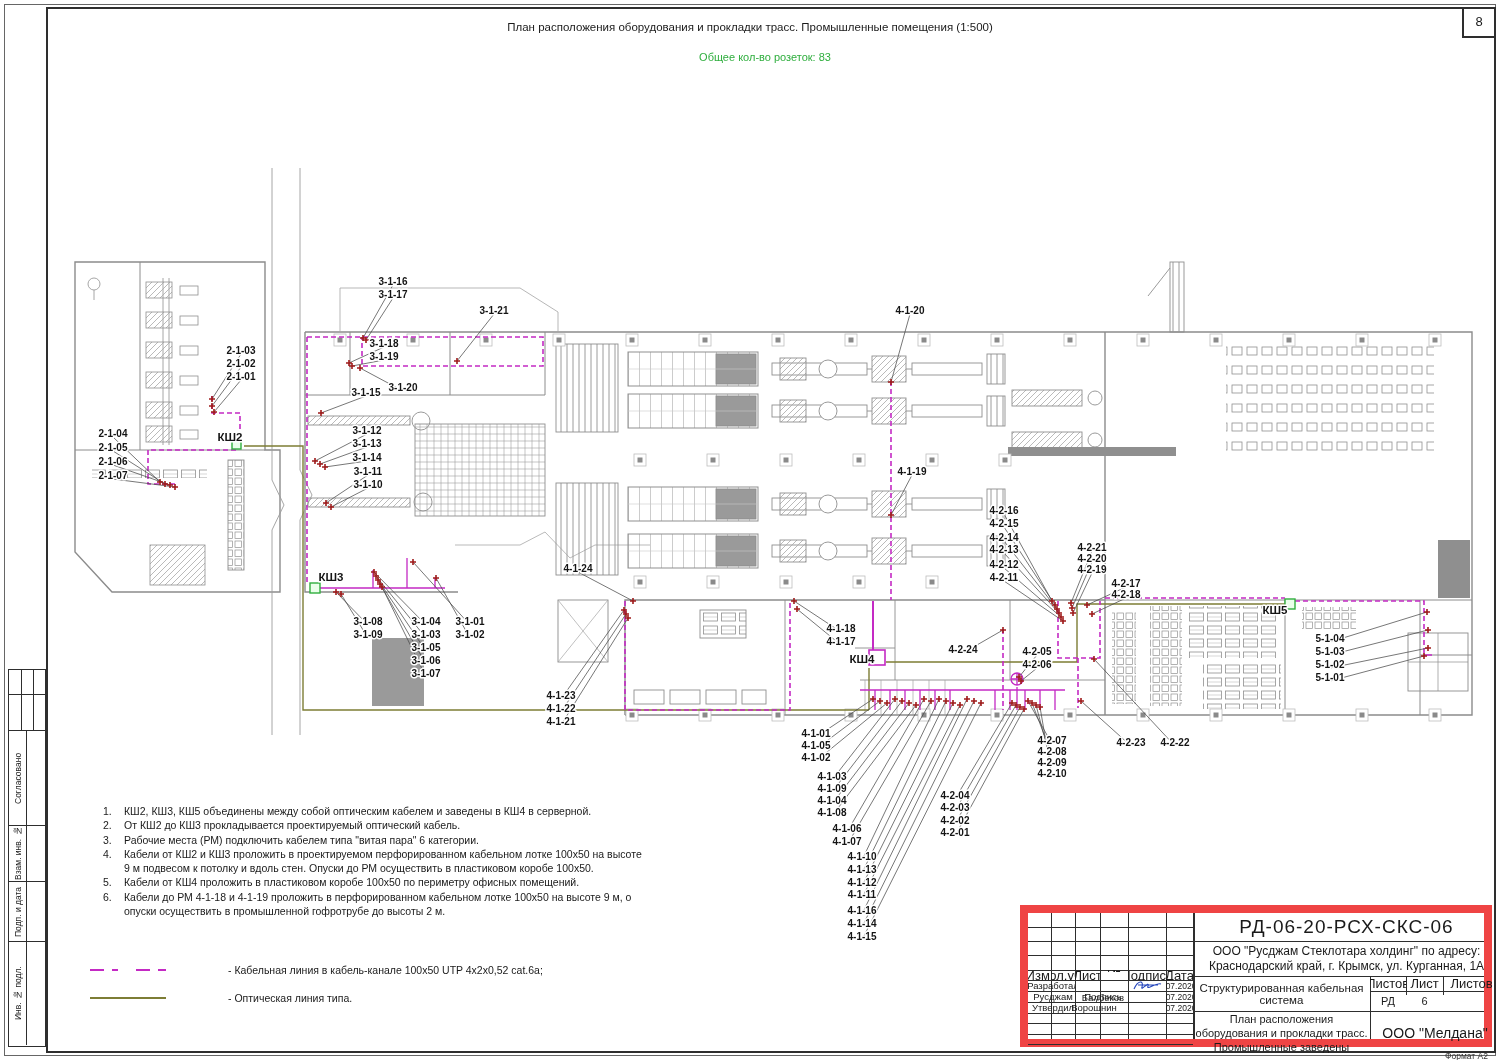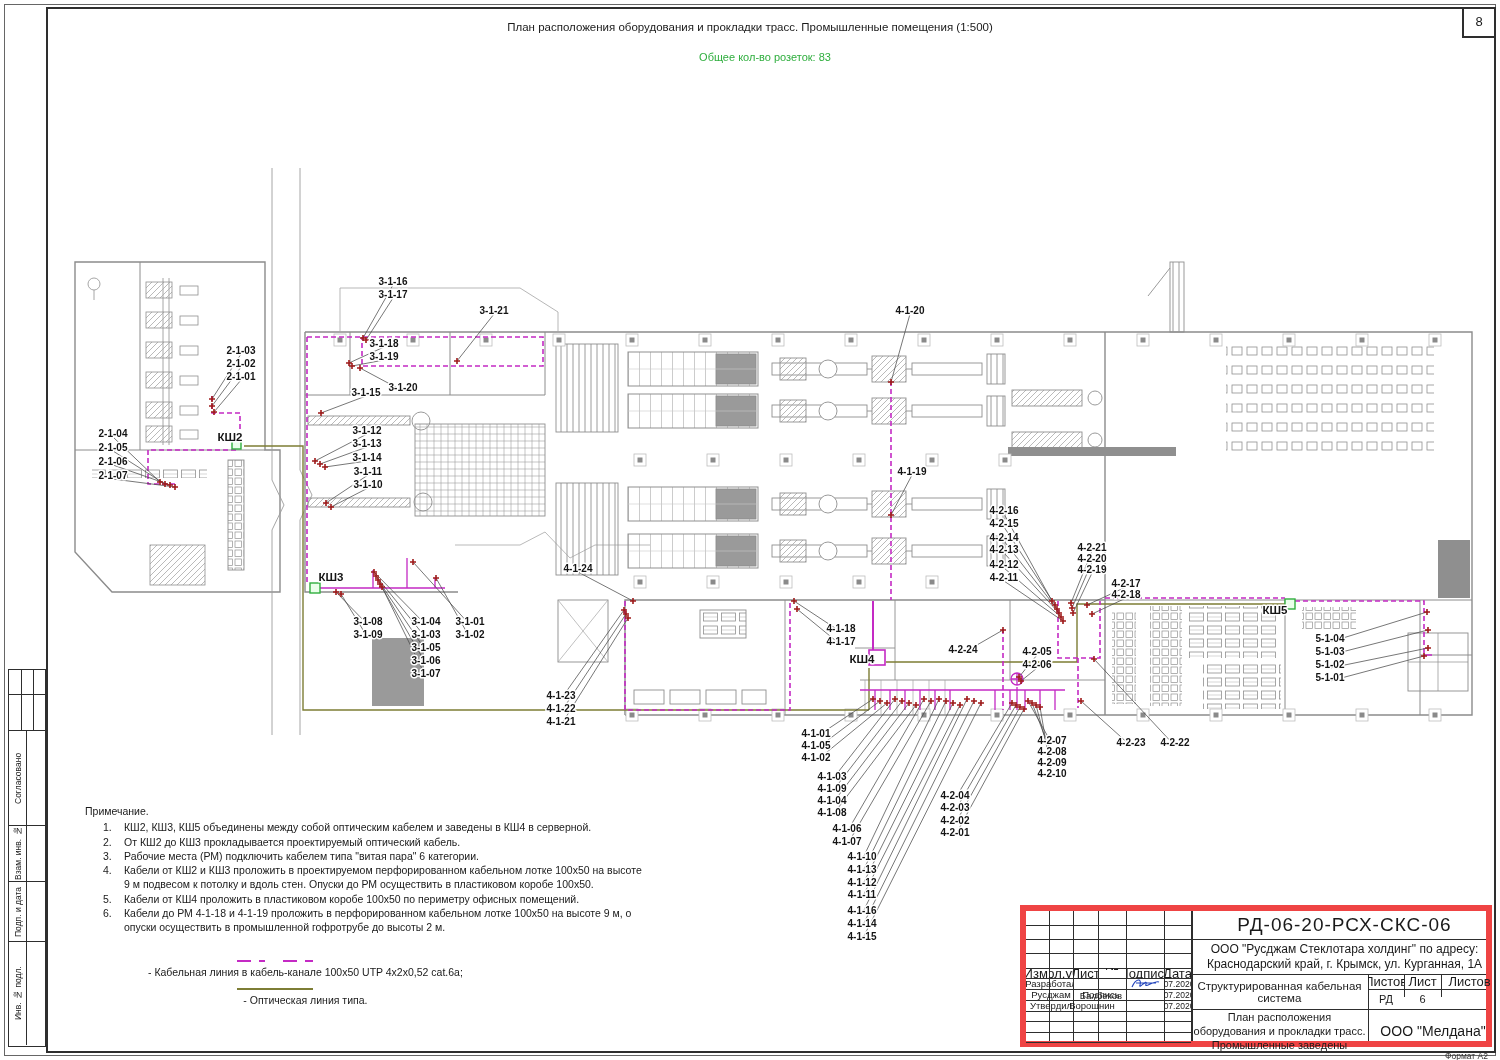--- a/index.html
+++ b/index.html
@@ -17,25 +17,25 @@
   .cab{font:700 11.5px "Liberation Sans",sans-serif;fill:#141414;paint-order:stroke;stroke:#fff;
        stroke-width:3px;stroke-linejoin:round;text-anchor:middle;}
   
   .notes{position:absolute;left:85px;top:804px;width:562px;font-size:10.5px;line-height:1.36;}
   .note-title{margin-bottom:2px;}
   .note-row{display:flex;}
   .note-num{width:21px;margin-left:18px;flex:none;}
   .note-text{flex:1;}
   
   .legend{position:absolute;left:88px;top:956px;}
-  .legend-row{display:flex;align-items:center;height:28px;flex-direction:column;}
+  .legend-row{display:flex;align-items:center;height:28px;}
   .legend-sample{width:80px;flex:none;}
   .legend-label{margin-left:60px;font-size:10.5px;white-space:nowrap;}
   
-  .stamp{position:absolute;left:1020px;top:905px;width:472px;height:142px;border:6px solid #ef4444;
+  .stamp{position:absolute;left:1020px;top:905px;width:472px;height:142px;border:8px solid #ef4444;
          box-sizing:border-box;background:#fff;}
   .stamp .cell{position:absolute;box-sizing:border-box;display:flex;align-items:center;justify-content:center;
                text-align:center;overflow:hidden;}
   .vline{position:absolute;top:0;bottom:0;width:0;border-left:1px solid #2e2e2e;}
   .hline{position:absolute;height:0;border-top:1px solid #2e2e2e;}
   .docnum{font-size:19px;letter-spacing:1px;}
   .addr{font-size:12px;line-height:1.25;}
   .sysname{font-size:11.5px;}
   .plantitle{font-size:11px;line-height:1.3;}
   .orgname{font-size:14px;}
@@ -521,21 +521,20 @@
       </g>
   </svg>
 
   <div class="outer-border"></div>
   <div class="frame"></div>
   <div class="pagenum">8</div>
   <div class="title">План расположения оборудования и прокладки трасс. Промышленные помещения (1:500)</div>
   <div class="subtitle">Общее кол-во розеток: 83</div>
 
   <div class="notes">
-    <div class="note-title">Примечание.</div>
     <div class="note-row">
         <span class="note-num">1.</span>
         <span class="note-text">КШ2, КШ3, КШ5 объединены между собой оптическим кабелем и заведены в КШ4 в серверной.</span>
       </div>
     <div class="note-row">
         <span class="note-num">2.</span>
         <span class="note-text">От КШ2 до КШ3 прокладывается проектируемый оптический кабель.</span>
       </div>
     <div class="note-row">
         <span class="note-num">3.</span>

